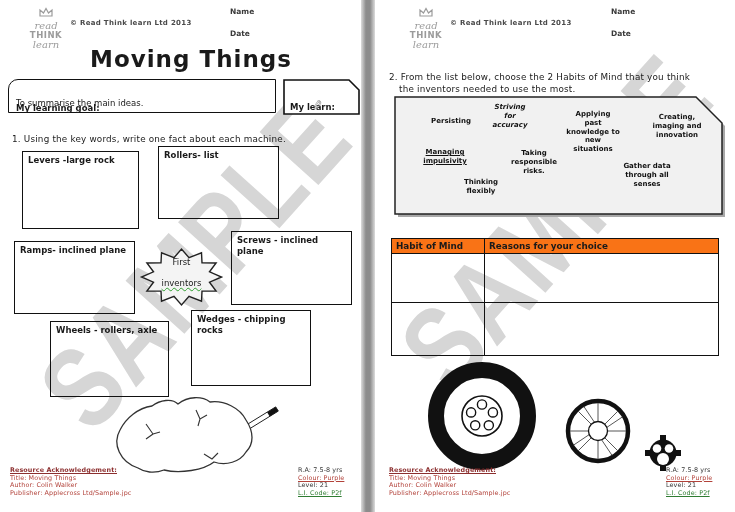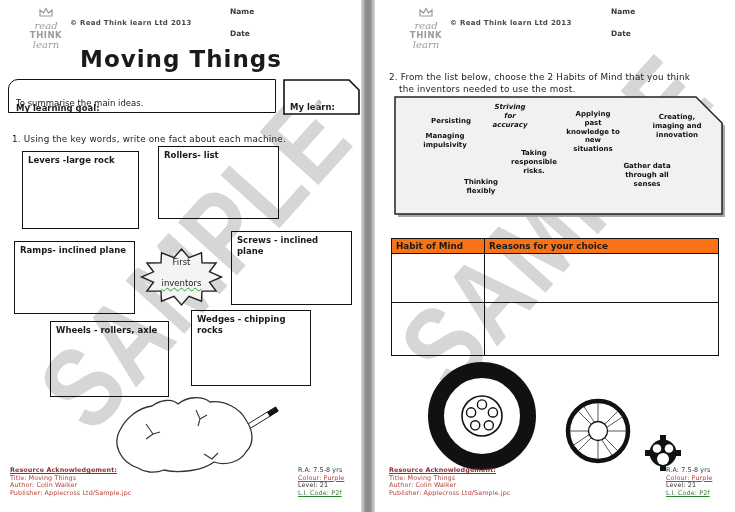--- a/index.html
+++ b/index.html
@@ -20,21 +20,21 @@
     font-family:"Liberation Sans", sans-serif; font-weight:bold;
     font-size:92px; letter-spacing:2px; color:#d6d6d6;
     transform:translate(-50%,-50%) rotate(-48deg) scaleY(1.25);
   }
   
   .logo { text-align:center; color:#9b9b9b; line-height:1.05; width:44px; }
   .logo-script { font-family:"DejaVu Serif", serif; font-style:italic; font-size:10px; }
   .logo-caps { font-weight:bold; font-size:8.5px; letter-spacing:0.5px; }
   .copyright { font-size:7px; font-weight:bold; color:#4a4a4a; letter-spacing:0.3px; }
   .namedate { font-size:7.5px; font-weight:bold; color:#3a3a3a; }
-  .doc-title { font-size:23px; font-weight:bold; letter-spacing:1px; width:100%; text-align:center; }
+  .doc-title { font-size:23px; font-weight:bold; letter-spacing:1px; width:100%; text-align:center;padding-left:10px; }
   
   .goalbox { border:1.6px solid #111; border-top-left-radius:10px; background:transparent; }
   .lbl-bold { font-weight:bold; font-size:8.5px;margin-top:20px; }
   .goal-text { font-size:8.5px; }
   .pencil { font-size:13px; color:#9a9a9a; transform:scaleX(-1) rotate(12deg); display:inline-block; }
   .q { font-size:8.8px; letter-spacing:0.2px;margin-top:11px; }
   
   .factbox { border:1.6px solid #111; background:transparent; }
   .box-label { font-weight:bold; font-size:8.5px; padding:3px 5px; line-height:1.25; }
   
@@ -174,21 +174,21 @@
 for
 accuracy</div>
   <div class="habit" style="left:219px; top:110px;">Applying
 past
 knowledge to
 new
 situations</div>
   <div class="habit" style="left:303px; top:113px;">Creating,
 imaging and
 innovation</div>
-  <div class="habit" style="left:71px;  top:132px;">Managing
+  <div class="habit" style="left:71px;  top:148px;text-decoration:underline;">Managing
 impulsivity</div>
   <div class="habit" style="left:160px; top:149px;">Taking
 responsible
 risks.</div>
   <div class="habit" style="left:273px; top:162px;">Gather data
 through all
 senses</div>
   <div class="habit" style="left:107px; top:178px;">Thinking
 flexibly</div>
 

